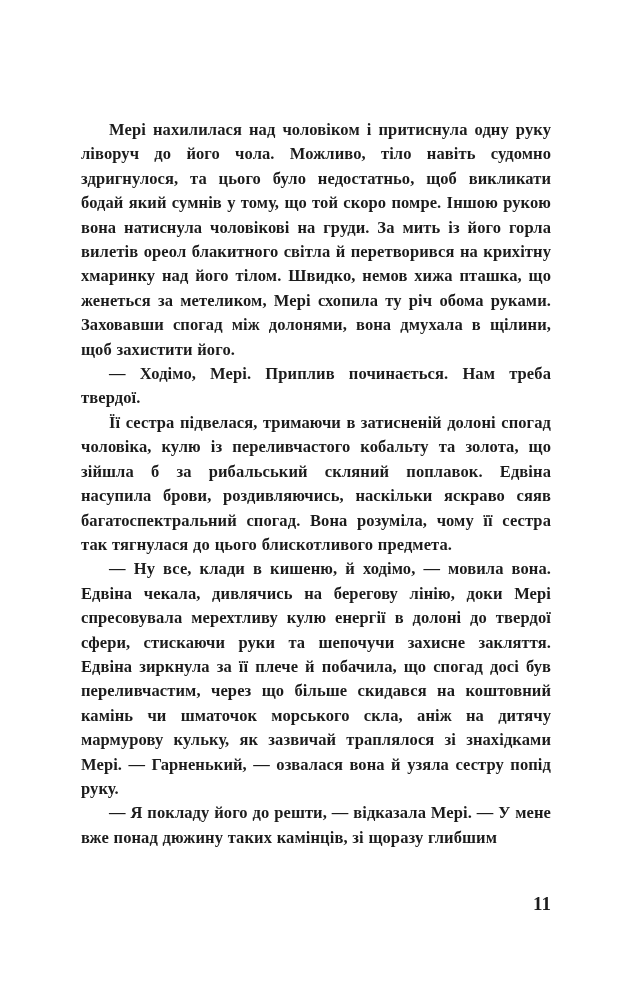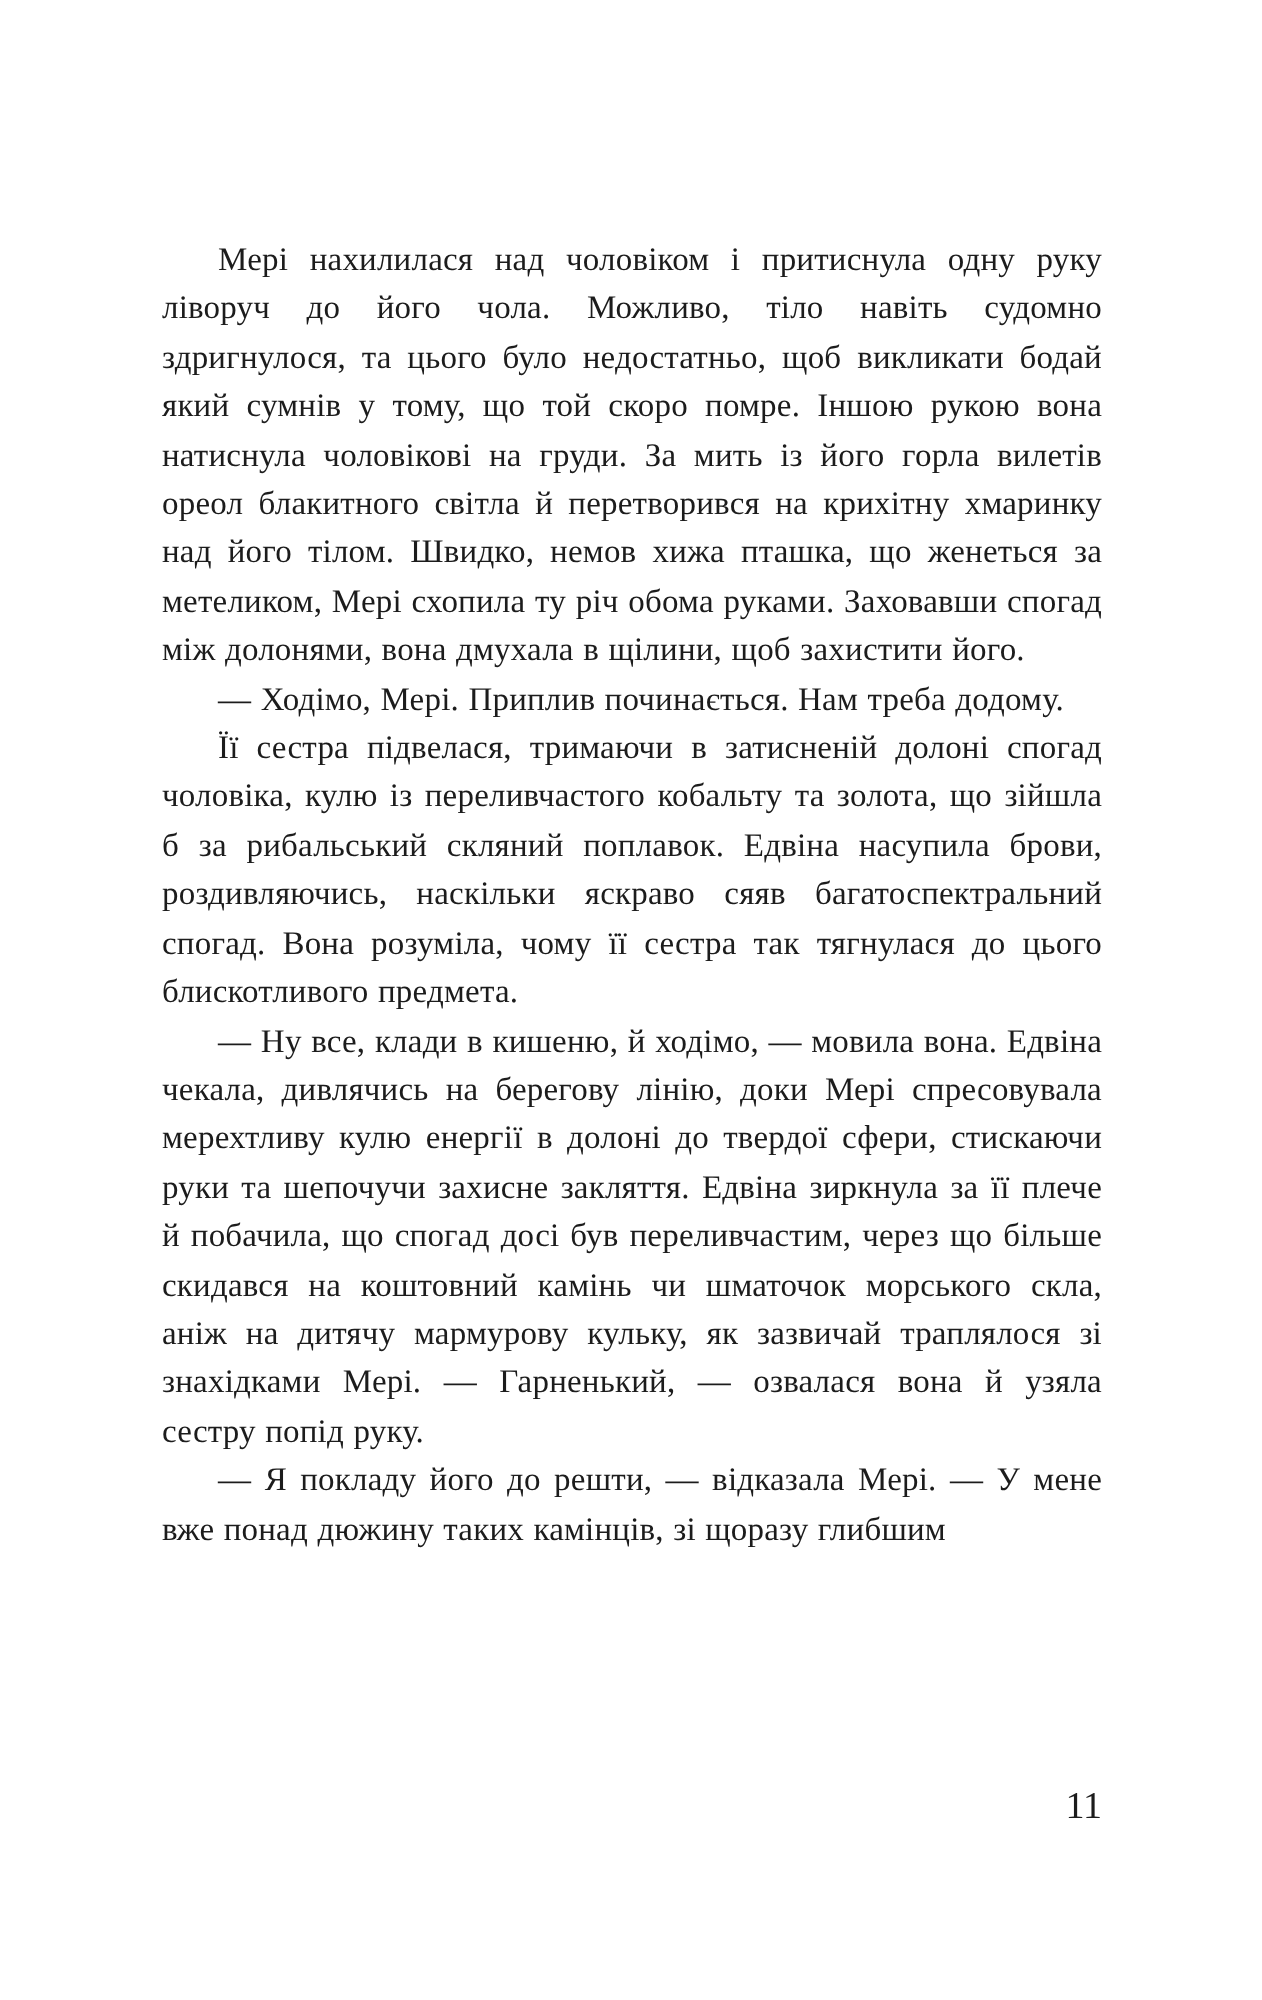--- a/index.html
+++ b/index.html
@@ -8,20 +8,21 @@
     background: #ffffff;
   }
   .book-page {
     position: relative;
     width: 631px;
     height: 1000px;
     background: #ffffff;
     overflow: hidden;
     font-family: "Liberation Serif", "DejaVu Serif", serif;
     color: #1c1c1c;
+    font-weight: bold;
   }
   .text-block {
     position: absolute;
     top: 118px;
     left: 81px;
     width: 470px;
   }
   .text-block p {
     margin: 0;
     font-size: 16.5px;
@@ -42,19 +43,19 @@
     font-size: 19px;
     color: #1c1c1c;
   }
 </style>
 </head>
 <body>
 
 <div class="book-page">
   <div class="text-block">
     <p>Мері нахилилася над чоловіком і притиснула одну руку ліворуч до його чола. Можливо, тіло навіть судомно здригнулося, та цього було недостатньо, щоб викликати бодай який сумнів у тому, що той скоро помре. Іншою рукою вона натиснула чоловікові на груди. За мить із його горла вилетів ореол блакитного світла й перетворився на крихітну хмаринку над його тілом. Швидко, немов хижа пташка, що женеться за метеликом, Мері схопила ту річ обома руками. Заховавши спогад між долонями, вона дмухала в щілини, щоб захистити його.</p>
-    <p>— Ходімо, Мері. Приплив починається. Нам треба додому.</p>
+    <p>— Ходімо, Мері. Приплив починається. Нам треба твердої.</p>
     <p>Її сестра підвелася, тримаючи в затисненій долоні спогад чоловіка, кулю із переливчастого кобальту та золота, що зійшла б за рибальський скляний поплавок. Едвіна насупила брови, роздивляючись, наскільки яскраво сяяв багатоспектральний спогад. Вона розуміла, чому її сестра так тягнулася до цього блискотливого предмета.</p>
     <p>— Ну все, клади в кишеню, й ходімо, — мовила вона. Едвіна чекала, дивлячись на берегову лінію, доки Мері спресовувала мерехтливу кулю енергії в долоні до твердої сфери, стискаючи руки та шепочучи захисне закляття. Едвіна зиркнула за її плече й побачила, що спогад досі був переливчастим, через що більше скидався на коштовний камінь чи шматочок морського скла, аніж на дитячу мармурову кульку, як зазвичай траплялося зі знахідками Мері. — Гарненький, — озвалася вона й узяла сестру попід руку.</p>
     <p>— Я покладу його до решти, — відказала Мері. — У мене вже понад дюжину таких камінців, зі щоразу глибшим</p>
   </div>
   <div class="page-number">11</div>
 </div>
 
 </body></html>

